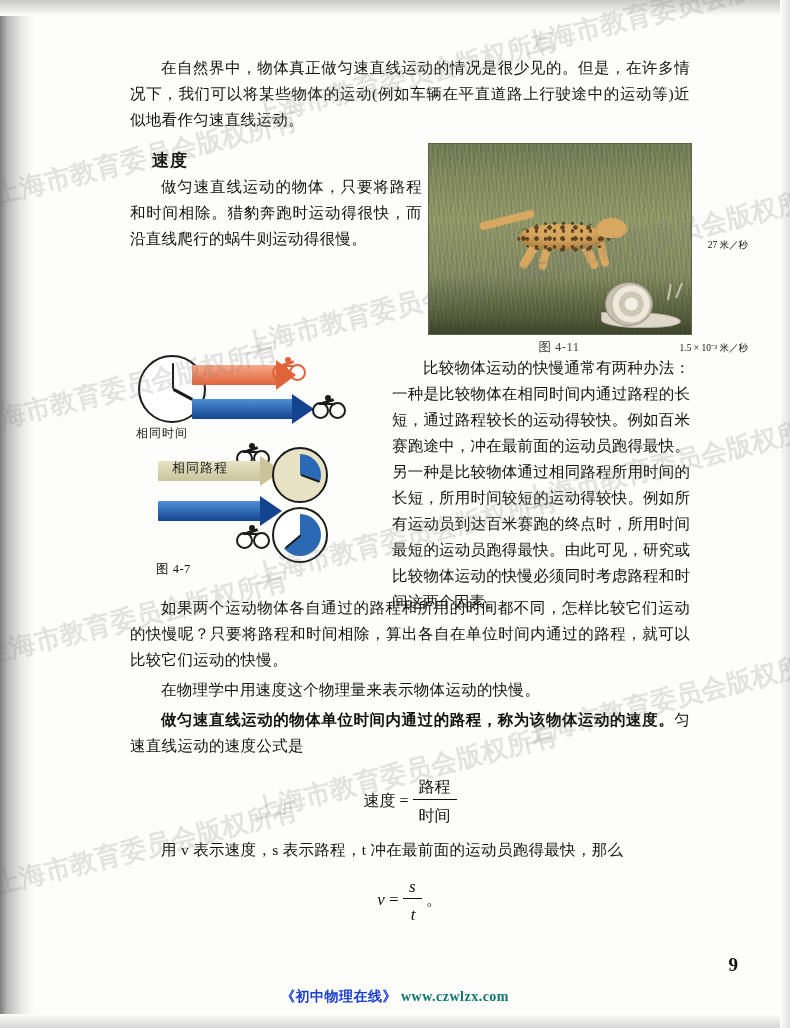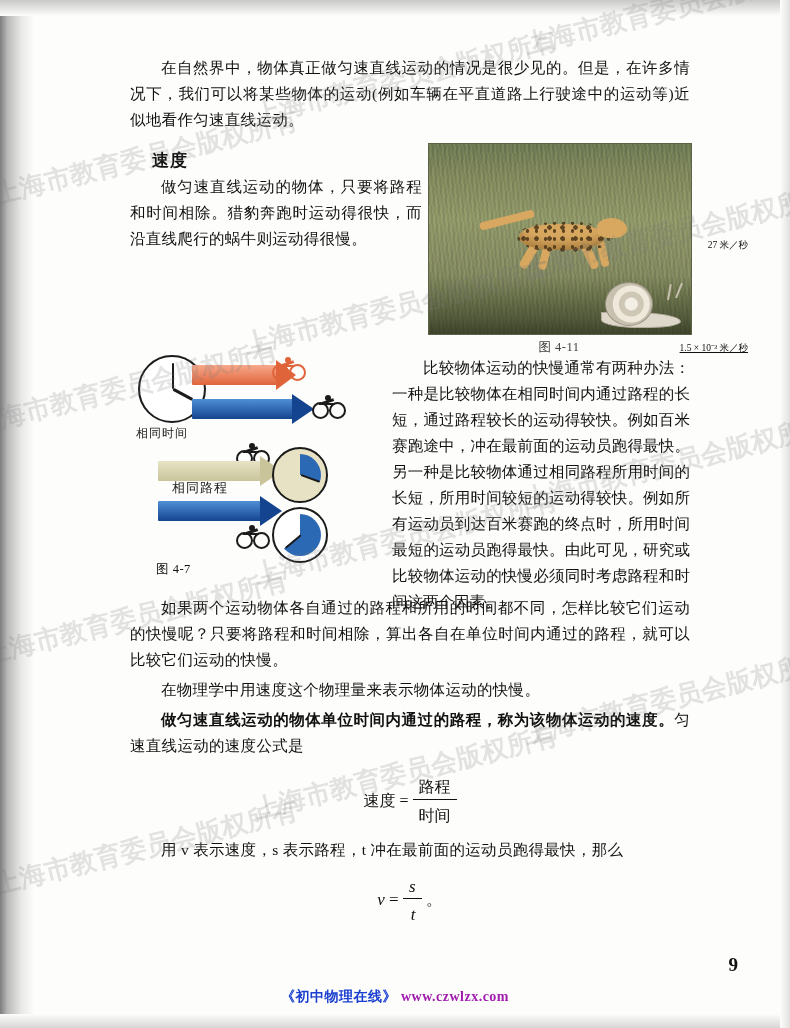--- a/index.html
+++ b/index.html
@@ -186,21 +186,21 @@
   .snail .eye2 { right: 16px; top: 6px; transform: rotate(10deg); }
 
   .speed-label {
     position: absolute;
     font-size: 9.5px;
     color: #111;
     font-family: "Liberation Serif", serif;
     white-space: nowrap;
   }
   .speed-cheetah { right: -58px; top: 96px; }
-  .speed-snail { right: -58px; top: 198px; text-decoration: underline; }
+  .speed-snail { right: -58px; top: 198px; }
   .fig-caption {
     text-align: center;
     font-size: 12.5px;
     color: #404040;
     margin-top: 4px;
     letter-spacing: 0.5px;
   }
 
   
   .diagram {
@@ -276,21 +276,21 @@
   .arrow-blue2 .bar { width: 104px; background: linear-gradient(to bottom, #4f8fd6, #14448f); }
   .arrow-blue2 .tip { left: 102px; border-left: 22px solid #14448f; }
 
   .arrow-text {
     position: absolute;
     color: #1b1b1b;
     font-size: 12px;
     letter-spacing: 1px;
   }
   .t-same-time { left: 6px; top: 70px; }
-  .t-same-dist { left: 42px; top: 124px; font-size: 13px; }
+  .t-same-dist { left: 42px; top: 104px; font-size: 13px; }
 
   .cyclist { position: absolute; width: 34px; height: 26px; }
   .cyclist .wheel {
     position: absolute;
     bottom: 0;
     width: 13px; height: 13px;
     border-radius: 50%;
     border: 2px solid #1b1b1b;
   }
   .cyclist .w1 { left: 0; }
@@ -403,21 +403,21 @@
   .footer-watermark {
     position: absolute;
     left: 0; right: 0;
     bottom: 22px;
     text-align: center;
     font-size: 14px;
     font-weight: bold;
     color: #1a3fd0;
     letter-spacing: 0.5px;
   }
-  .footer-watermark .url { color: #a21caf; }
+  .footer-watermark .url { color: #0f766e; }
 
   
   .watermark-layer {
     position: absolute;
     inset: 0;
     pointer-events: none;
     overflow: hidden;
   }
   .wm {
     position: absolute;

